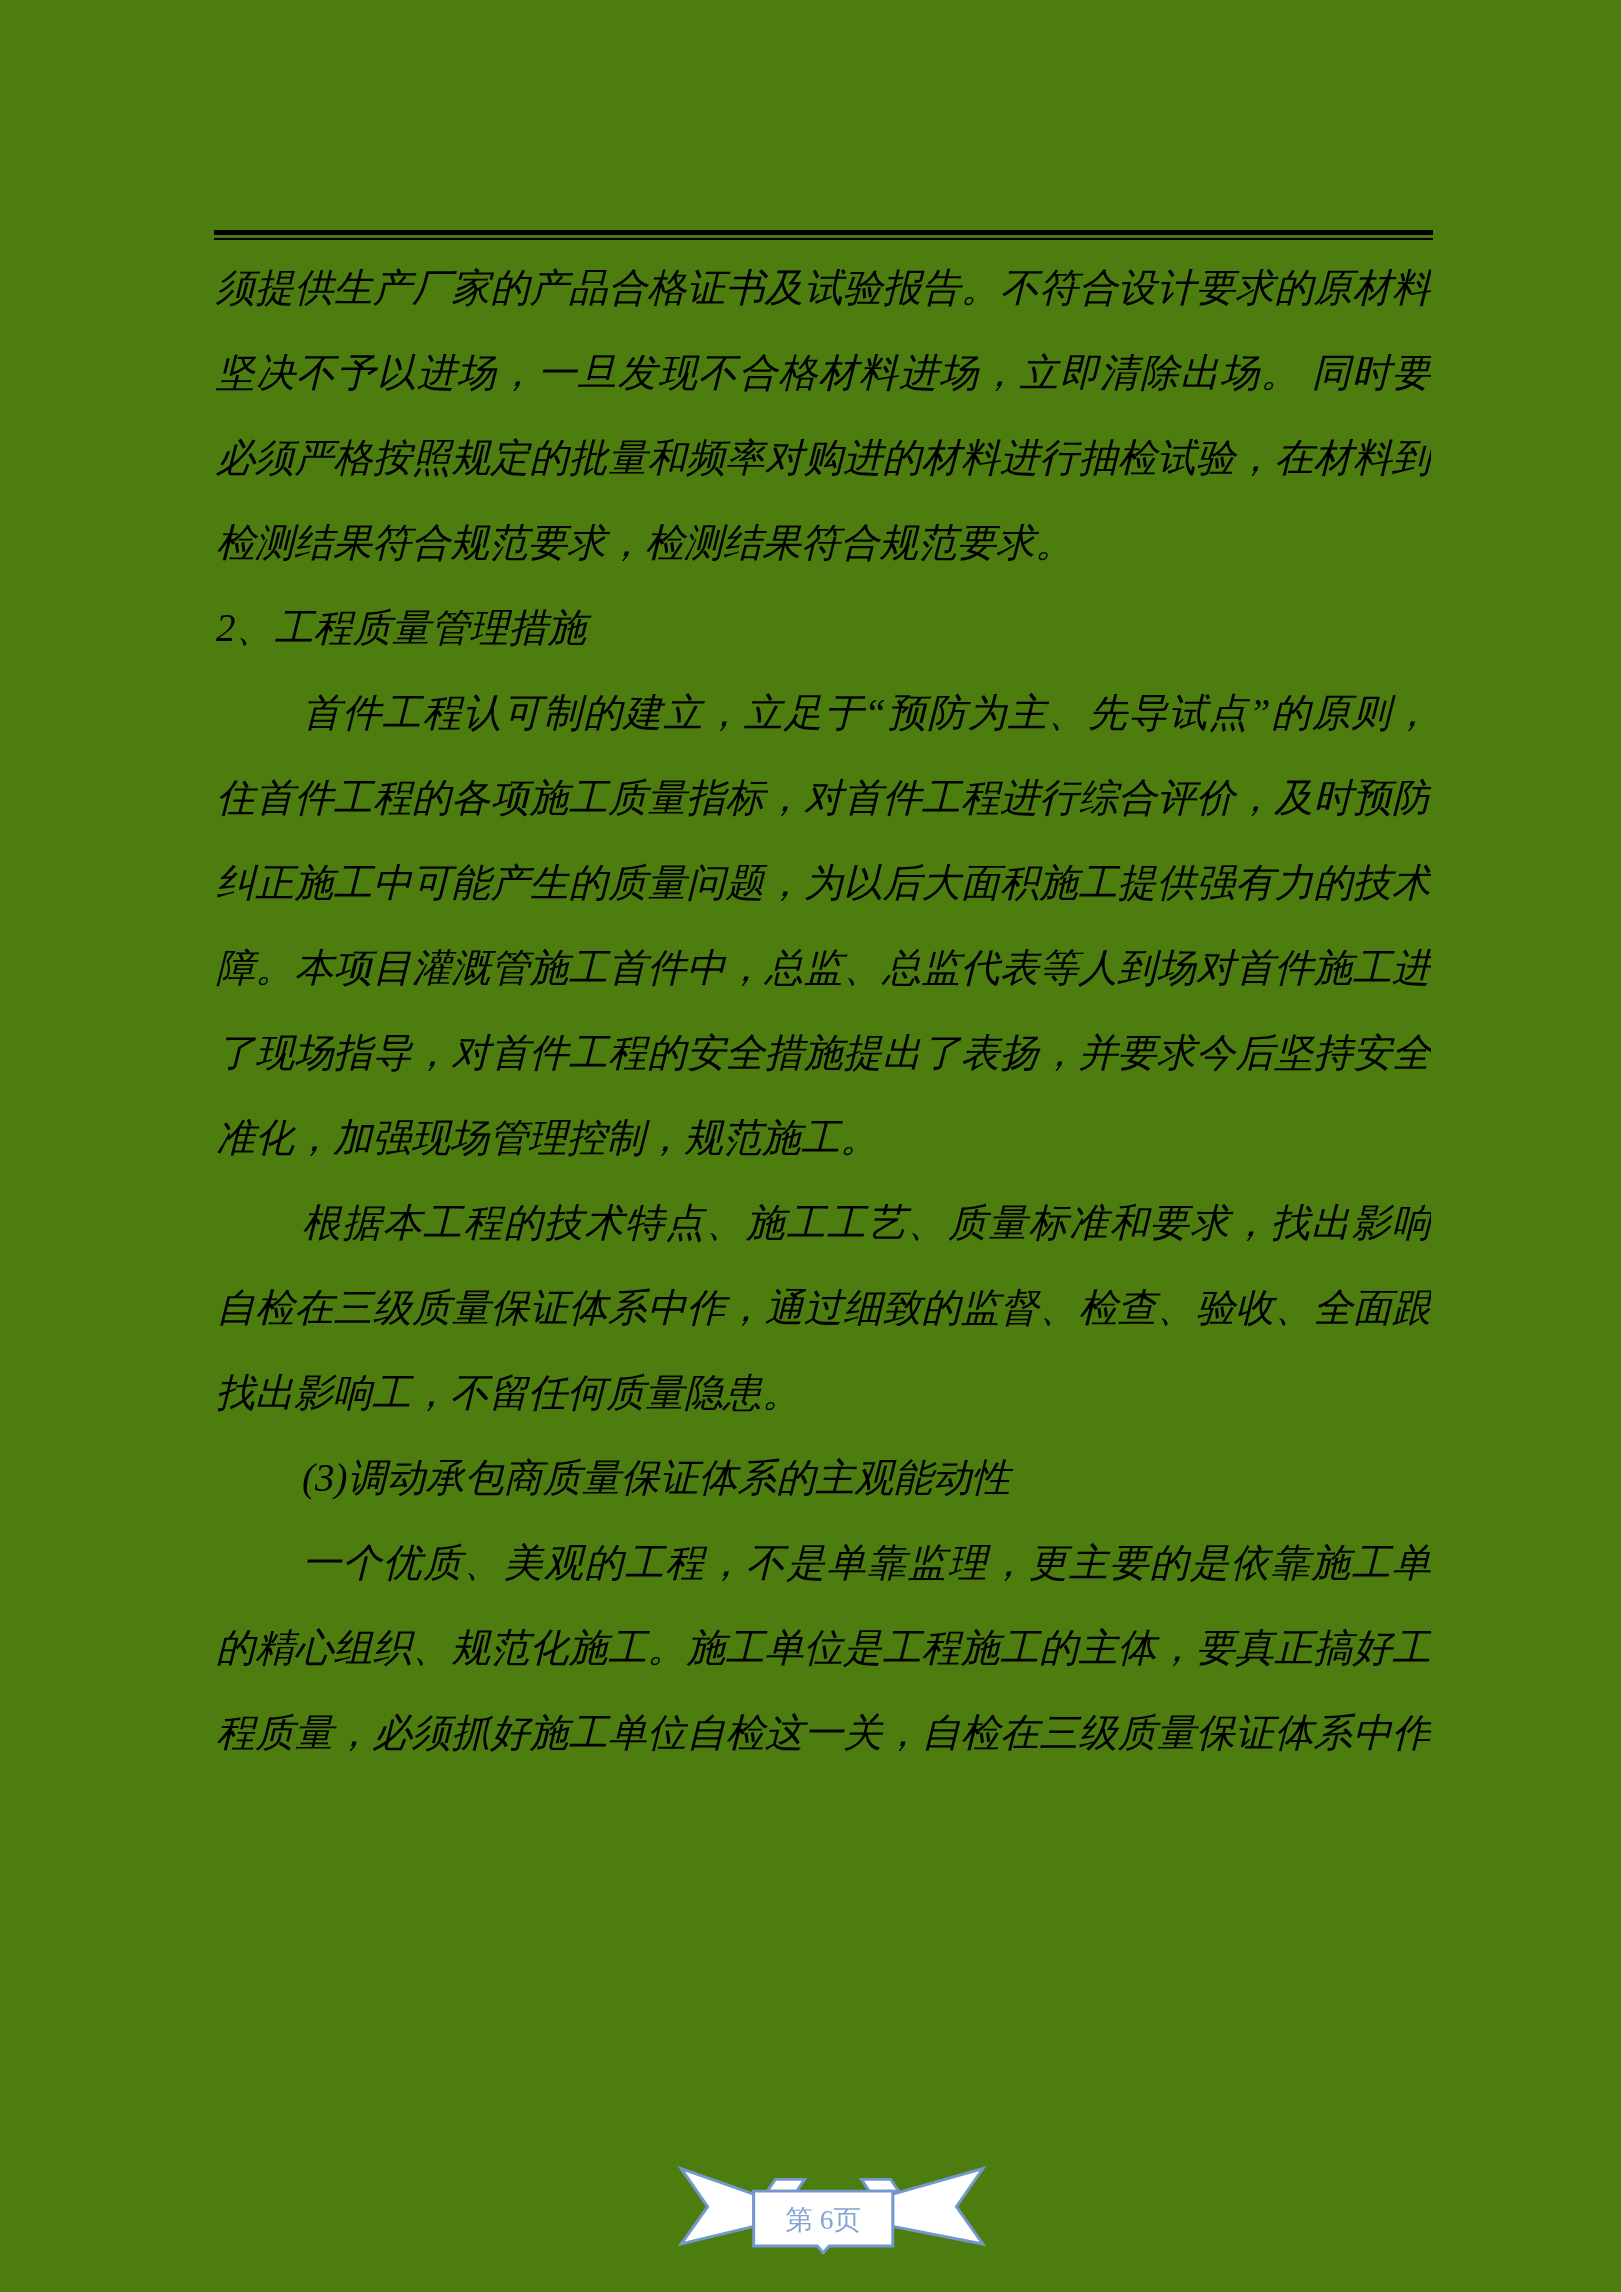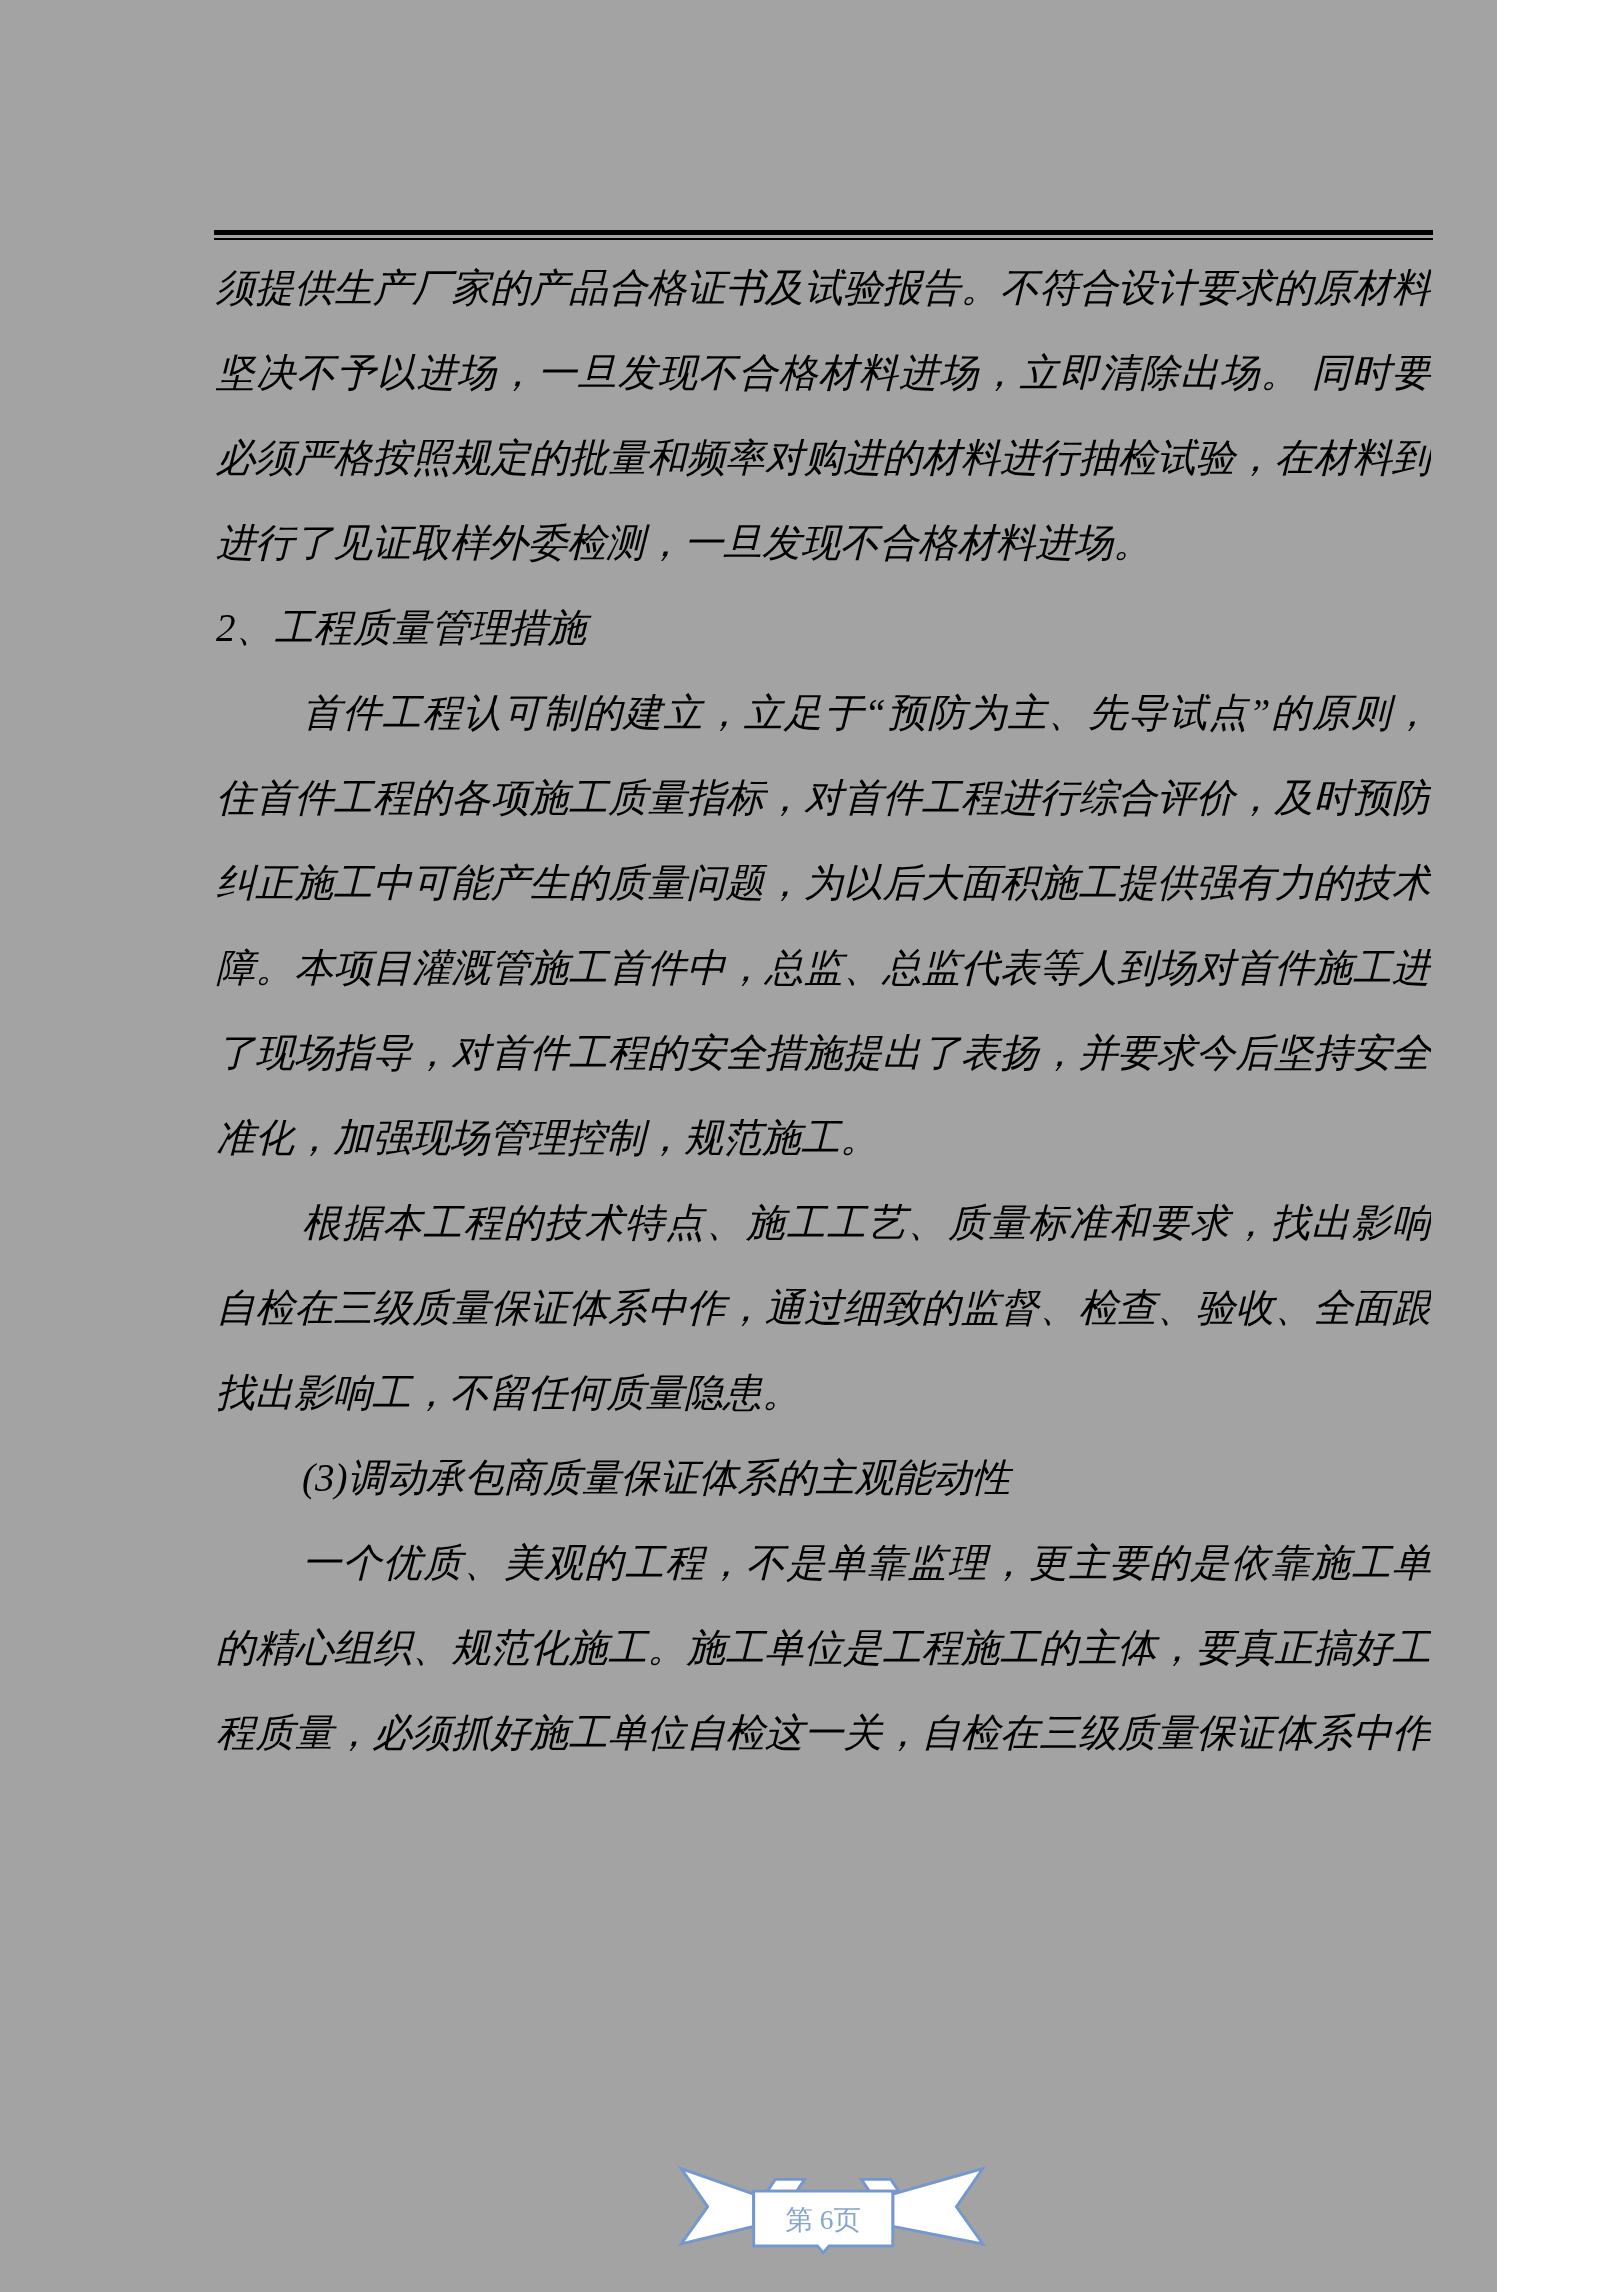--- a/index.html
+++ b/index.html
@@ -2,23 +2,23 @@
 <html><head>
 <meta charset="utf-8">
 <style>
   html, body {
     margin: 0;
     padding: 0;
     background: #ffffff;
   }
   .page {
     position: relative;
-    width: 1497px;
+    width: 1621px;
     height: 2293px;
-    background: #a3a3a3;
+    background: #4d7c0f;
     overflow: hidden;
     font-family: "Liberation Serif", "DejaVu Serif", serif;
   }
   .top-rule {
     position: absolute;
     left: 214px;
     top: 230px;
     width: 1219px;
     height: 2.9px;
     border-top: 5.9px solid #000000;
@@ -63,21 +63,21 @@
 <body>
 
 <div class="page">
 
   <div class="top-rule"></div>
 
   <div class="content">
     <div class="line j">须提供生产厂家的产品合格证书及试验报告。不符合设计要求的原材料</div>
     <div class="line j">坚决不予以进场，一旦发现不合格材料进场，立即清除出场。 同时要求，</div>
     <div class="line j">必须严格按照规定的批量和频率对购进的材料进行抽检试验，在材料到</div>
-    <div class="line">进行了见证取样外委检测，一旦发现不合格材料进场。</div>
+    <div class="line">检测结果符合规范要求，检测结果符合规范要求。</div>
     <div class="line">2、工程质量管理措施</div>
     <div class="line ind j">首件工程认可制的建立，立足于“预防为主、先导试点”的原则，抓</div>
     <div class="line j">住首件工程的各项施工质量指标，对首件工程进行综合评价，及时预防和</div>
     <div class="line j">纠正施工中可能产生的质量问题，为以后大面积施工提供强有力的技术保</div>
     <div class="line j">障。本项目灌溉管施工首件中，总监、总监代表等人到场对首件施工进行</div>
     <div class="line j">了现场指导，对首件工程的安全措施提出了表扬，并要求今后坚持安全标</div>
     <div class="line">准化，加强现场管理控制，规范施工。</div>
     <div class="line ind j">根据本工程的技术特点、施工工艺、质量标准和要求，找出影响工</div>
     <div class="line j">自检在三级质量保证体系中作，通过细致的监督、检查、验收、全面跟</div>
     <div class="line">找出影响工，不留任何质量隐患。</div>

